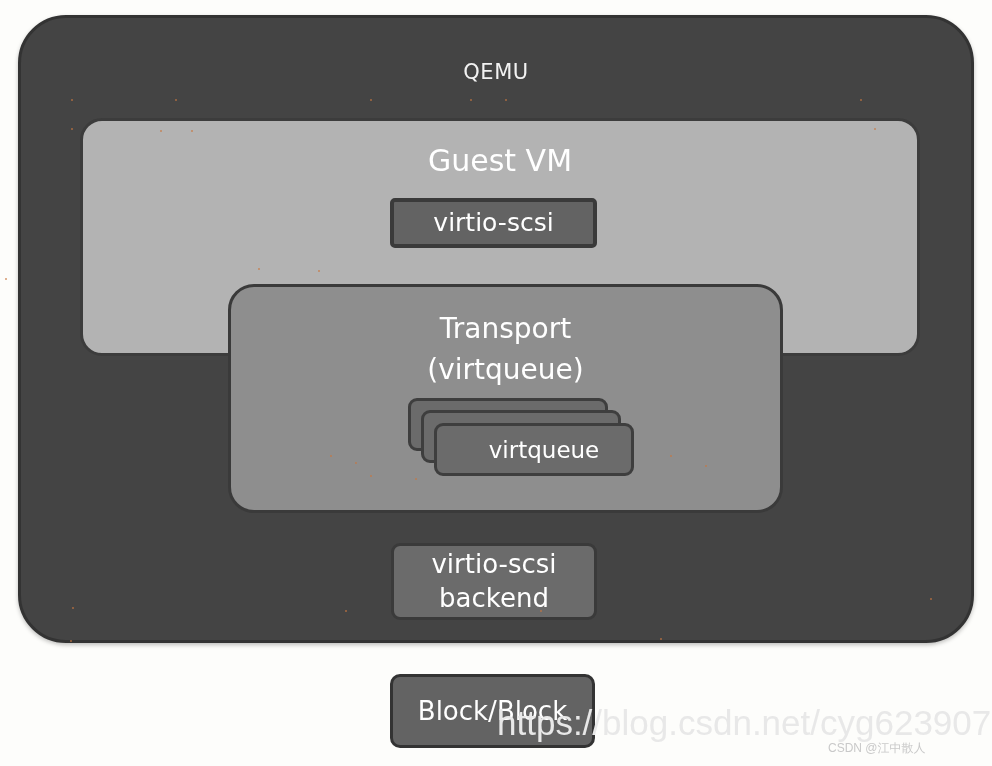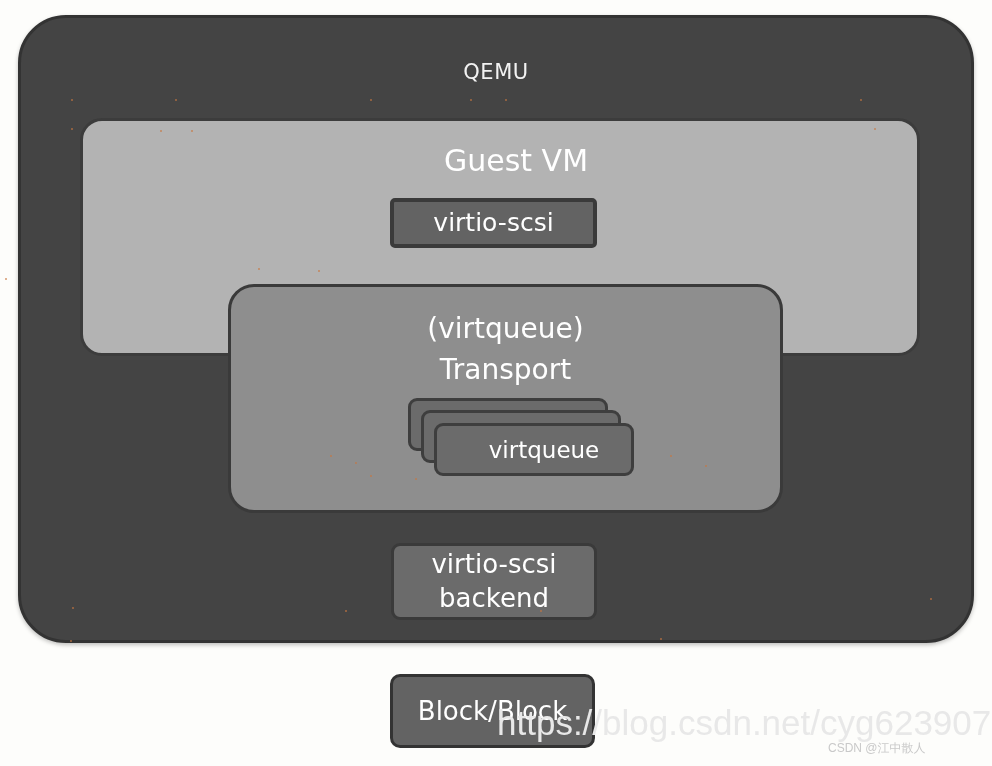--- a/index.html
+++ b/index.html
@@ -58,21 +58,21 @@
     top: 118px;
     width: 840px;
     height: 238px;
     background: #b3b3b3;
     border: 3px solid #3c3c3c;
     border-radius: 22px;
   }
   #guest-vm-title {
     position: absolute;
     top: 22px;
-    left: 16px;
+    left: 0;
     width: 100%;
     text-align: center;
     font-size: 30px;
     color: #ffffff;
   }
 
   
   #virtio-scsi-guest {
     left: 390px;
     top: 198px;
@@ -204,22 +204,22 @@
   </div>
 
   <div id="guest-vm-box" class="box">
     <div id="guest-vm-title">Guest VM</div>
   </div>
 
   <div id="virtio-scsi-guest" class="box">virtio-scsi</div>
 
   <div id="transport-box" class="box">
     <div id="transport-title">
+      <div>Transport</div>
       <div>(virtqueue)</div>
-      <div>Transport</div>
     </div>
   </div>
 
   <div id="virtqueue-stack">
     <div id="vq-card-back" class="vq-card"></div>
     <div id="vq-card-mid" class="vq-card"></div>
     <div id="vq-card-front" class="vq-card">virtqueue</div>
   </div>
 
   <div id="virtio-scsi-backend" class="box">

